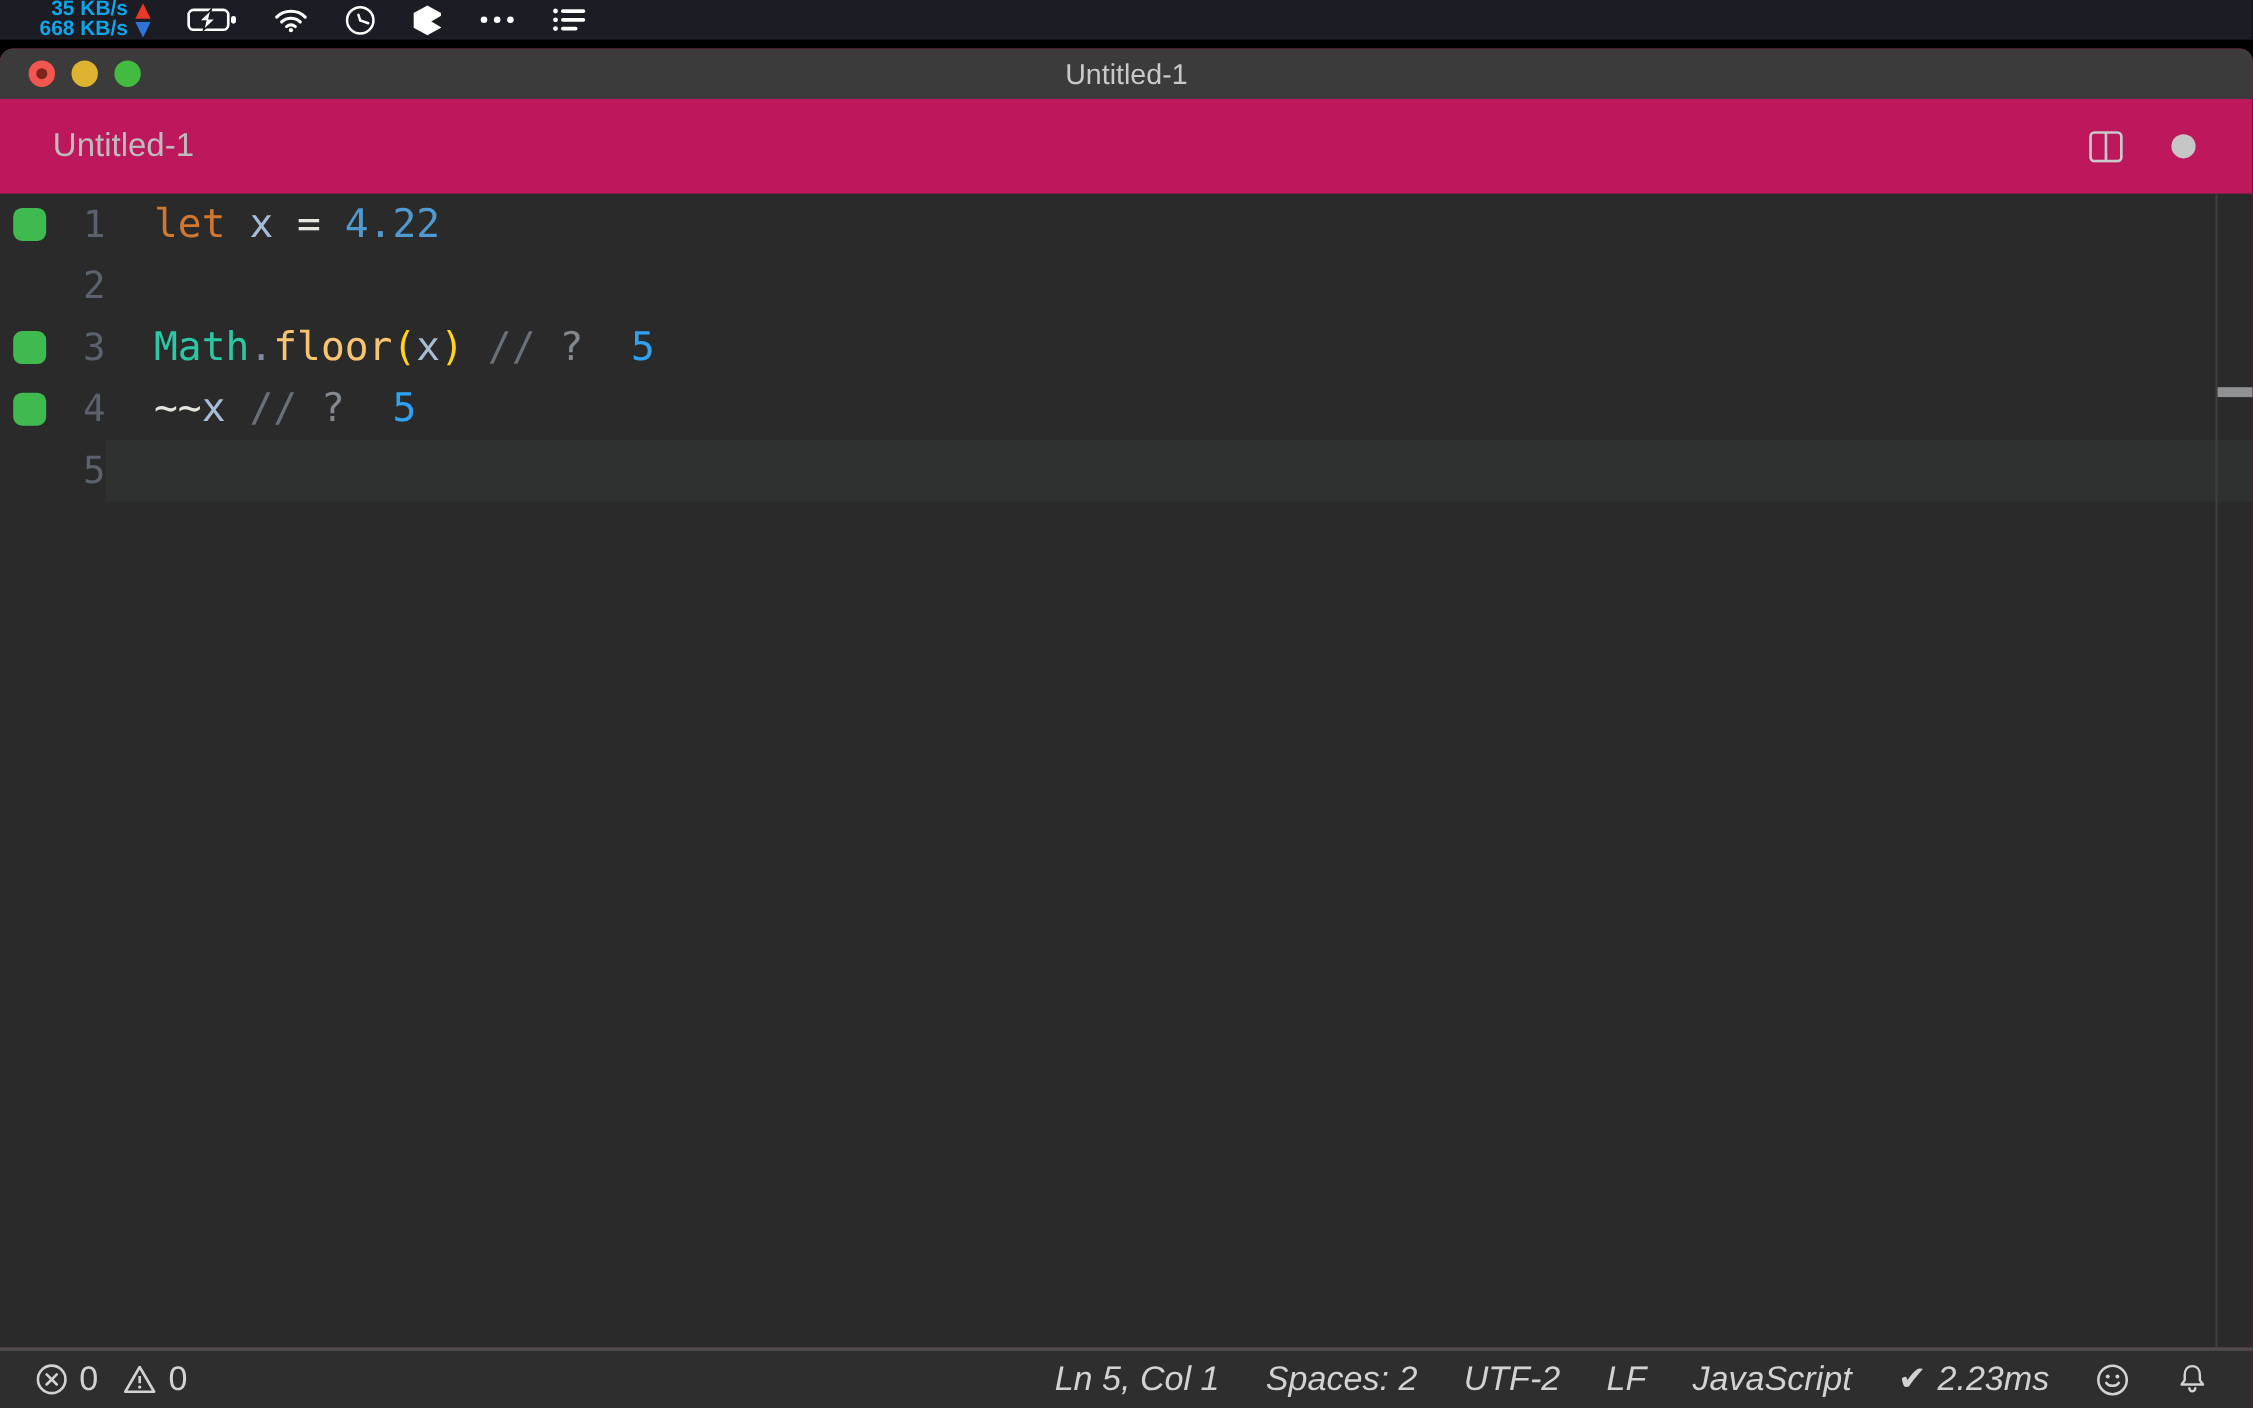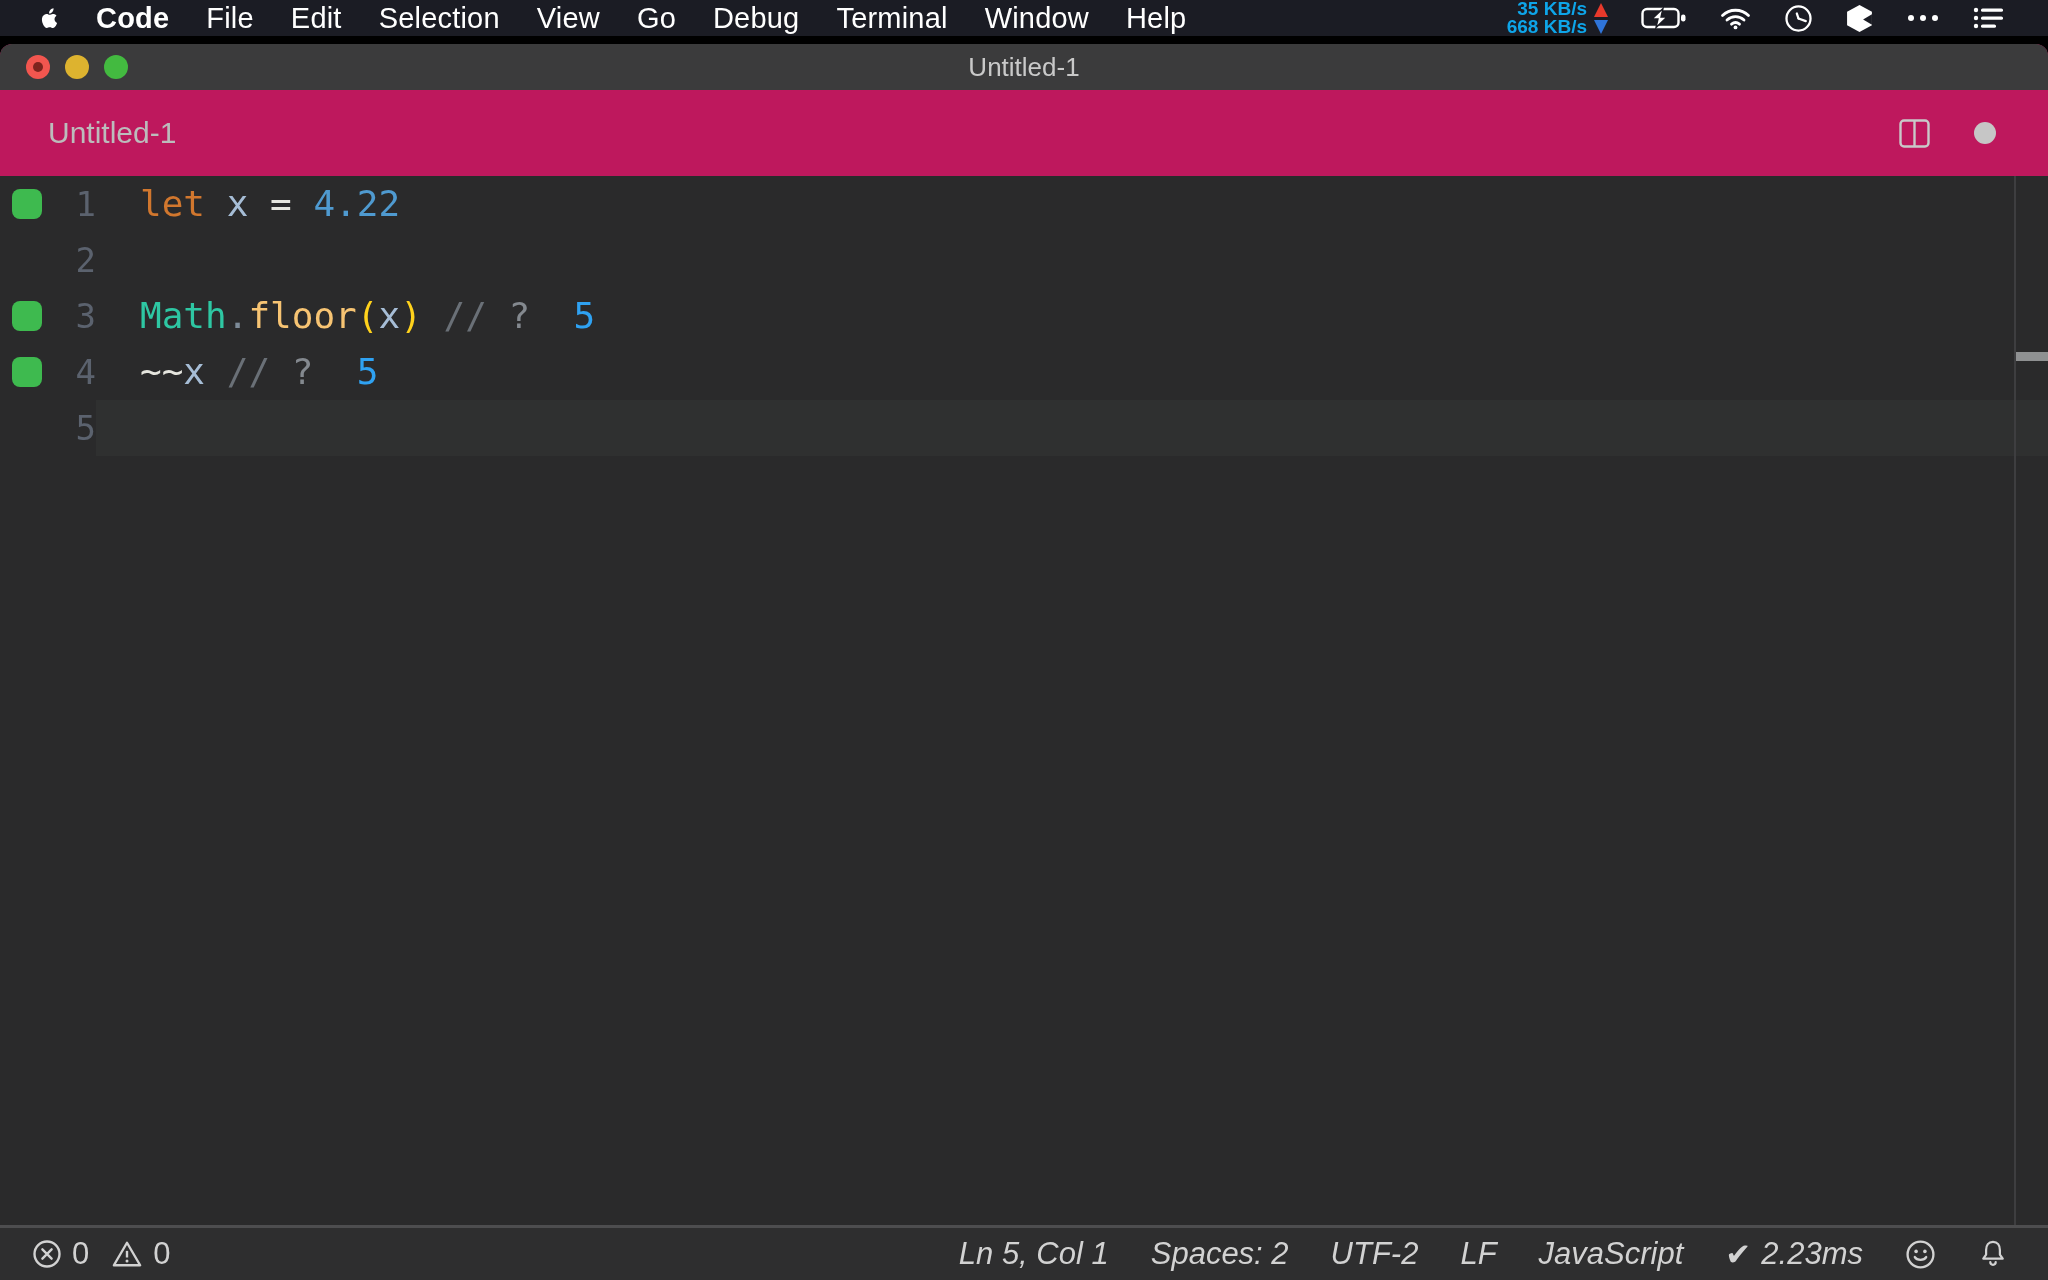--- a/index.html
+++ b/index.html
@@ -67,37 +67,20 @@
   .sb-left { display:flex; align-items:center; gap:10px; }
   .sb-right { display:flex; align-items:center; gap:42px; }
   .sb-item { display:flex; align-items:center; gap:10px; white-space:nowrap;font-style:italic; }
   .sb-count { margin-right:12px; }
   svg { display:block; }
 </style>
 </head>
 <body>
 
 <header class="menubar">
-  <div class="menubar-left">
-    <span class="apple">
-      <svg width="23" height="27" viewBox="0 0 24 24">
-        <path fill="#ffffff" d="M17.1 5.2c.8-1 1.4-2.4 1.2-3.8-1.2.1-2.6.8-3.4 1.8-.8.9-1.4 2.3-1.2 3.6 1.3.1 2.6-.6 3.4-1.6zM19.3 12.8c0-2.4 2-3.6 2.1-3.7-1.1-1.7-2.9-1.9-3.5-1.9-1.5-.2-2.9.9-3.7.9-.8 0-1.9-.9-3.2-.8-1.6 0-3.1 1-4 2.4-1.7 3-.4 7.4 1.2 9.8.8 1.2 1.8 2.5 3.1 2.4 1.2-.1 1.7-.8 3.2-.8s1.9.8 3.2.8c1.3 0 2.2-1.2 3-2.4.9-1.4 1.3-2.7 1.3-2.8-.1-.1-2.6-1-2.7-3.9z"></path>
-      </svg>
-    </span>
-    <span class="menu-item app">Code</span>
-    <span class="menu-item">File</span>
-    <span class="menu-item">Edit</span>
-    <span class="menu-item">Selection</span>
-    <span class="menu-item">View</span>
-    <span class="menu-item">Go</span>
-    <span class="menu-item">Debug</span>
-    <span class="menu-item">Terminal</span>
-    <span class="menu-item">Window</span>
-    <span class="menu-item">Help</span>
-  </div>
 
   <div class="menubar-right">
     <div class="net">
       <div class="net-text">
         <span>35 KB/s</span>
         <span>668 KB/s</span>
       </div>
       <div class="net-arrows">
         <span class="arrow-up"></span>
         <span class="arrow-down"></span>

